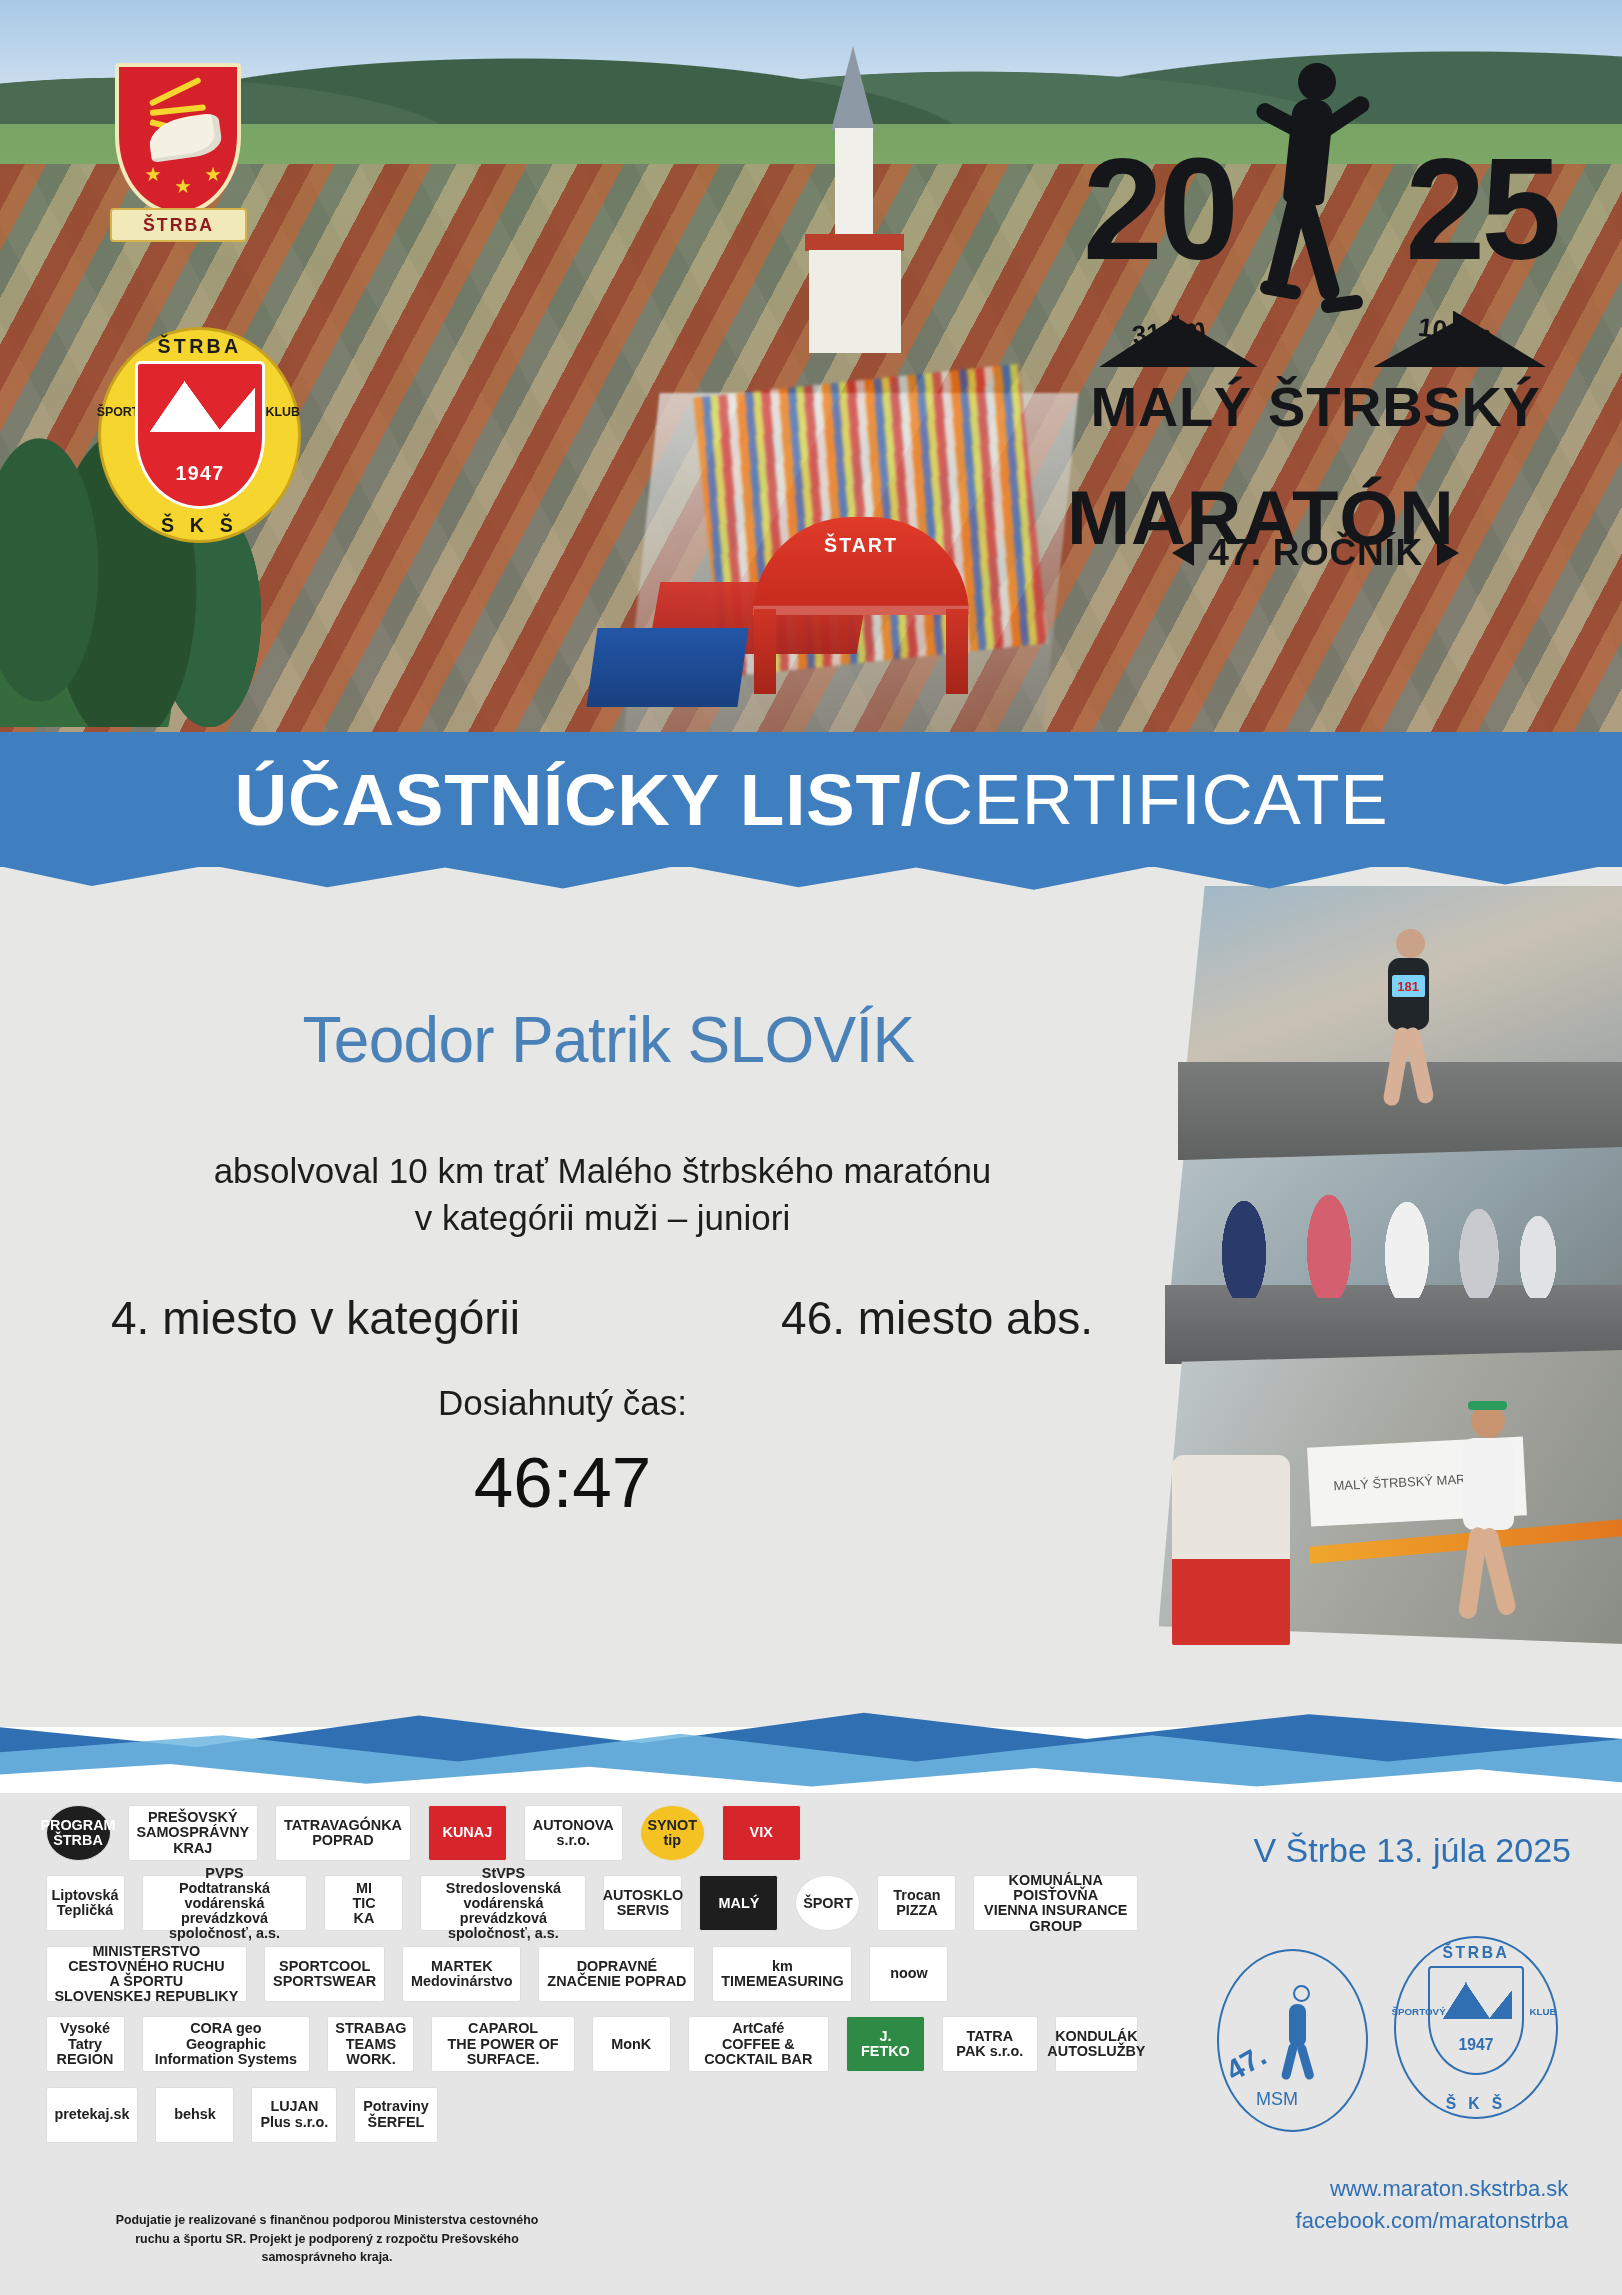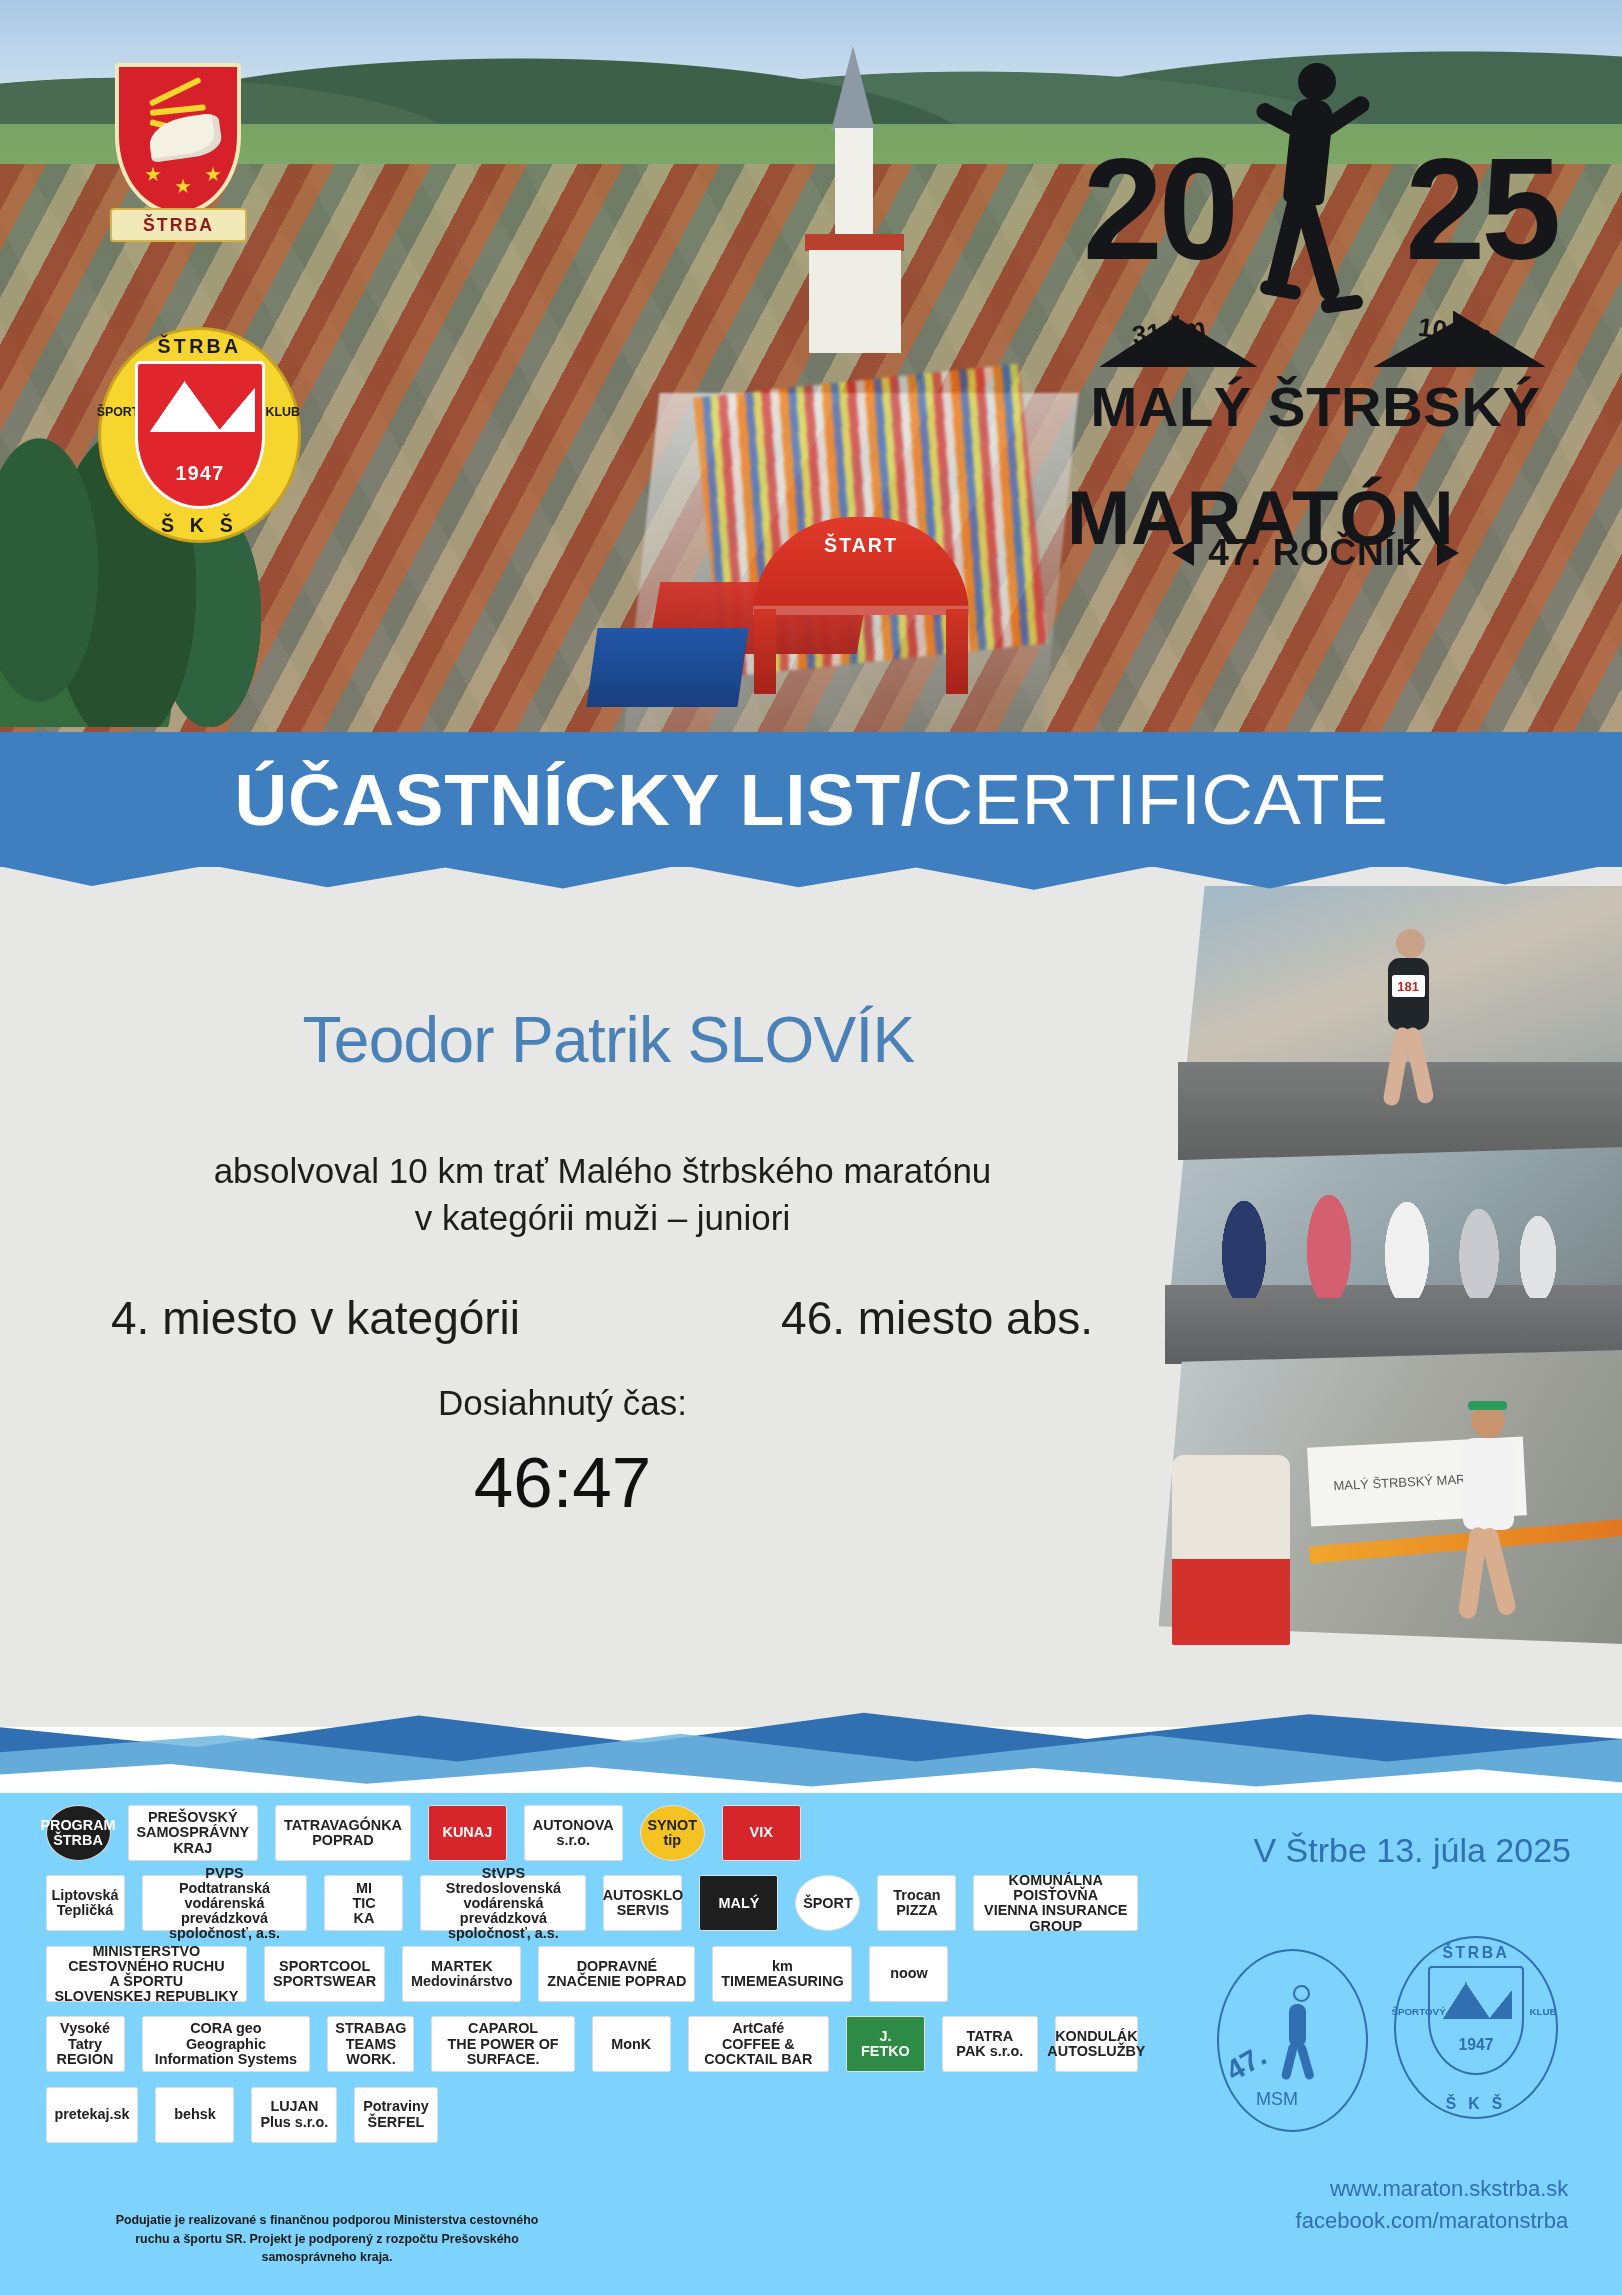--- a/index.html
+++ b/index.html
@@ -340,21 +340,21 @@
     background: linear-gradient(120deg,#c0c9cd 0%, #a7a9a2 45%, #8a8c86 100%);
     clip-path: polygon(5% 4%, 100% 0, 100% 100%, 0 94%);
   }
   .collage .runnerA {
     position:absolute; left: 216px; top: 46px; width: 79px; height: 216px;
   }
   .collage .runnerA .torso { position:absolute; left:19.6px; top:46px; width:41px; height:72px; background:#21262b; border-radius:11.8px; }
   .collage .runnerA .hd { position:absolute; left:27.5px; top:17px; width:29px; height:29px; background:#caa189; border-radius:50%; }
   .collage .runnerA .lg1 { position:absolute; left:21px; top:115px; width:15.7px; height:79px; background:#d7b098; border-radius:7.9px; transform:rotate(10deg);}
   .collage .runnerA .lg2 { position:absolute; left:43px; top:115px; width:15.7px; height:77px; background:#d7b098; border-radius:7.9px; transform:rotate(-12deg);}
-  .collage .runnerA .bib { position:absolute; left:23.6px; top:63px; width:33px; height:22px; background:#ffffff; border-radius:2.6px; color:#c22; font-size:13px; font-weight:700; display:flex; align-items:center; justify-content:center; }
+  .collage .runnerA .bib { position:absolute; left:23.6px; top:63px; width:33px; height:22px; background:#7dd3fc; border-radius:2.6px; color:#c22; font-size:13px; font-weight:700; display:flex; align-items:center; justify-content:center; }
   .collage .road1 {
     position:absolute; left: 26px; top: 196px; width: 445px; height: 98px;
     background: linear-gradient(#7a7c7b,#5f6261);
   }
   .collage .road2 {
     position:absolute; left: 13px; top: 419px; width: 458px; height: 79px;
     background: linear-gradient(#77797a,#5d5f60);
   }
   .collage .pack {
     position:absolute; left: 46px; top: 308px; width: 406px; height: 124px;
@@ -390,21 +390,21 @@
   }
 
   
   .wave-sep {
     position:absolute; top: 1701px; left:0; width:1623px; height: 92px; z-index: 3;
   }
 
   
   .footer {
     position:absolute; top: 1779px; left: 0; width: 1623px; height: 517px;
-    background: #7dd3fc;
+    background: #e5e5e5;
   }
   .sponsor-area {
     position:absolute; left: 39px; top: 26px; width: 1099px; height: 406px;
   }
   .srow { display:flex; align-items:center; gap: 17px; margin-bottom: 14.4px; padding-left: 6.5px; }
   .logo-chip {
     height: 56px; min-width: 79px;
     display:flex; align-items:center; justify-content:center;
     font-size: 14.4px; font-weight: 700; color:#222; text-align:center;
     padding: 0 7.9px; box-sizing: border-box; line-height: 1.05;

